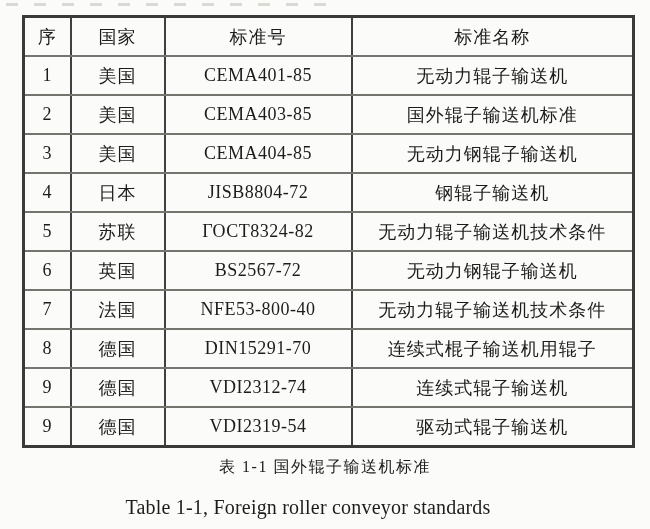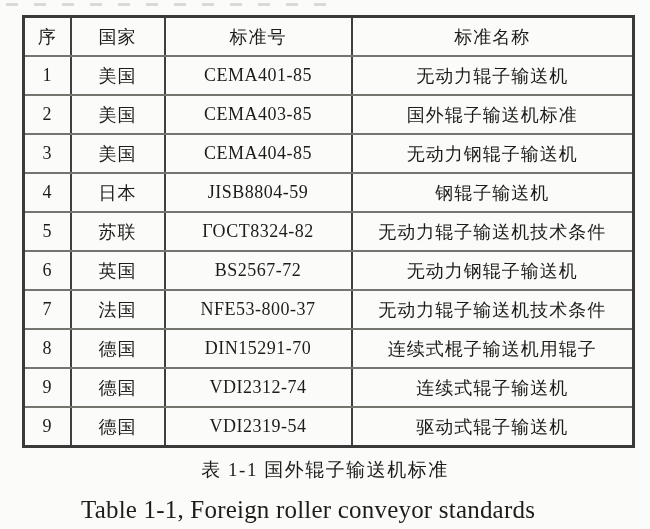--- a/index.html
+++ b/index.html
@@ -61,30 +61,30 @@
   }
   .standards td.latin {
     letter-spacing: 0.5px;
   }
   .caption-zh {
     position: absolute;
     left: 0;
     top: 457px;
     width: 650px;
     text-align: center;
-    font-size: 19px;
+    font-size: 16px;
     letter-spacing: 1.5px;
   }
   .caption-en {
     position: absolute;
     left: 0;
     top: 496px;
     width: 616px;
     text-align: center;
-    font-size: 25px;
+    font-size: 20px;
     letter-spacing: 0.2px;
   }
 </style>
 </head>
 <body>
 
 <div class="page">
 
   <div class="scan-artifact"></div>
 
@@ -118,39 +118,39 @@
         </tr>
         <tr>
           <td class="latin">3</td>
           <td>美国</td>
           <td class="latin">CEMA404-85</td>
           <td>无动力钢辊子输送机</td>
         </tr>
         <tr>
           <td class="latin">4</td>
           <td>日本</td>
-          <td class="latin">JISB8804-59</td>
+          <td class="latin">JISB8804-72</td>
           <td>钢辊子输送机</td>
         </tr>
         <tr>
           <td class="latin">5</td>
           <td>苏联</td>
           <td class="latin">ГОСТ8324-82</td>
           <td>无动力辊子输送机技术条件</td>
         </tr>
         <tr>
           <td class="latin">6</td>
           <td>英国</td>
           <td class="latin">BS2567-72</td>
           <td>无动力钢辊子输送机</td>
         </tr>
         <tr>
           <td class="latin">7</td>
           <td>法国</td>
-          <td class="latin">NFE53-800-37</td>
+          <td class="latin">NFE53-800-40</td>
           <td>无动力辊子输送机技术条件</td>
         </tr>
         <tr>
           <td class="latin">8</td>
           <td>德国</td>
           <td class="latin">DIN15291-70</td>
           <td>连续式棍子输送机用辊子</td>
         </tr>
         <tr>
           <td class="latin">9</td>

